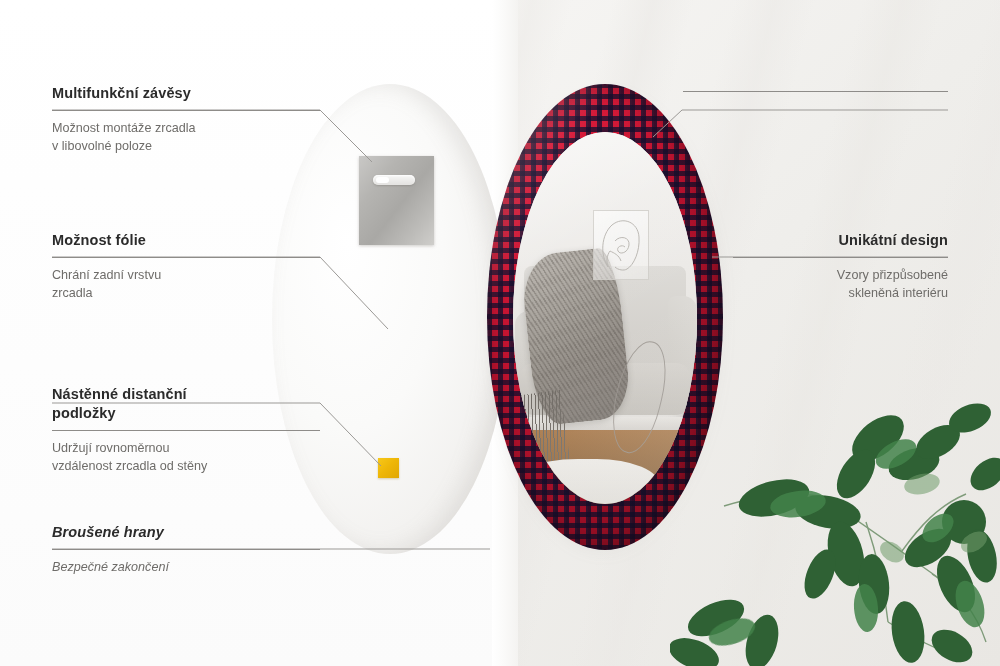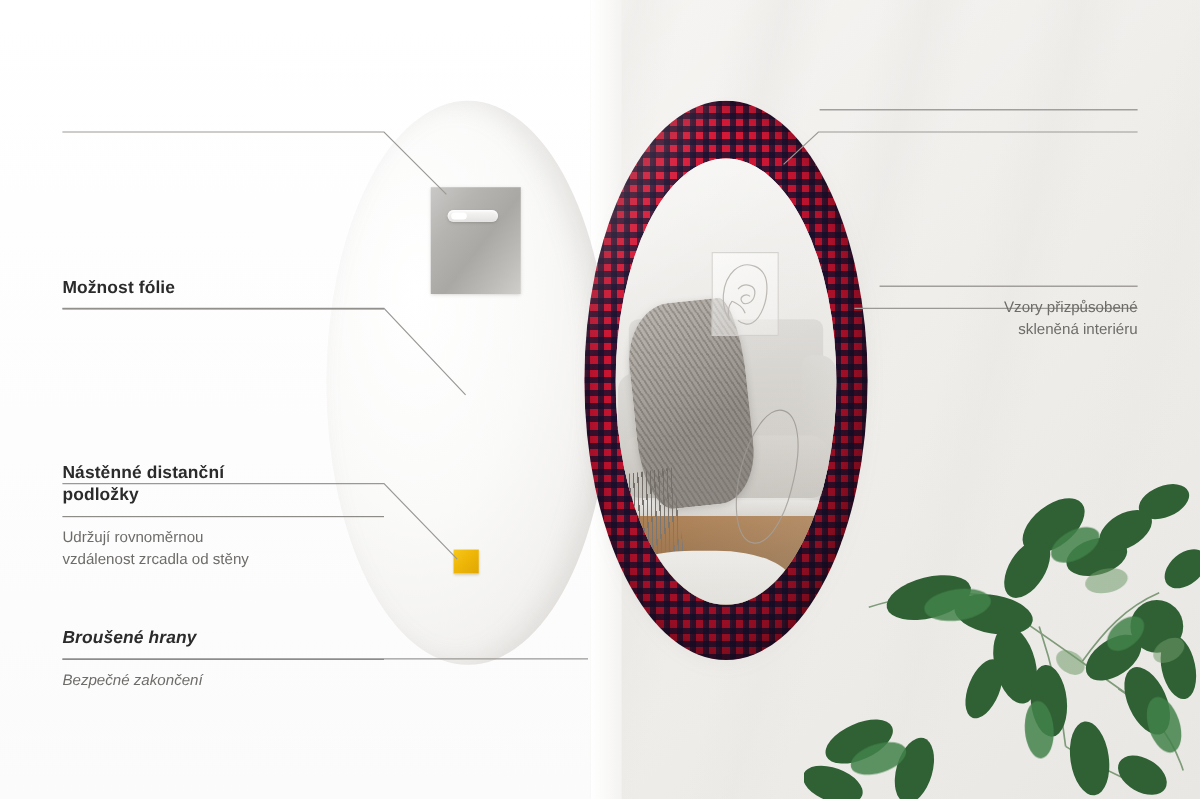--- a/index.html
+++ b/index.html
@@ -230,24 +230,32 @@
     <svg width="1000" height="666" fill="none" stroke="#9b9996" stroke-width="1">
       <path d="M52 110 H320 L372 162"></path>
       <path d="M52 257 H320 L388 329"></path>
       <path d="M52 403 H320 L381 466"></path>
       <path d="M52 549 H490"></path>
       <path d="M948 110 H682 L653 137"></path>
       <path d="M948 257 H712"></path>
     </svg>
   </div>
 
+  <div class="callout c-left" style="top:84px;">
+    <div class="title">Multifunkční závěsy</div>
+    <div class="rule"></div>
+    <div class="desc">Možnost montáže zrcadla
+v libovolné poloze</div>
+  </div>
 
   <div class="callout c-left" style="top:231px;">
     <div class="title">Možnost fólie</div>
     <div class="rule"></div>
+    <div class="desc">Chrání zadní vrstvu
+zrcadla</div>
   </div>
 
   <div class="callout c-left" style="top:358px;margin-top:27px;">
     <div class="title">Nástěnné distanční
 podložky</div>
     <div class="rule"></div>
     <div class="desc">Udržují rovnoměrnou
 vzdálenost zrcadla od stěny</div>
   </div>
 
@@ -255,20 +263,21 @@
     <div class="title">Broušené hrany</div>
     <div class="rule"></div>
     <div class="desc">Bezpečné zakončení</div>
   </div>
 
   <div class="callout c-right right" style="left:683px;top:84px;width:265px;">
     <div class="rule"></div>
   </div>
 
   <div class="callout c-right right" style="left:733px;top:231px;width:215px;">
+    <div class="title">Unikátní design</div>
     <div class="rule"></div>
     <div class="desc">Vzory přizpůsobené
 skleněná interiéru</div>
   </div>
 
   <div class="plant">
     <svg viewBox="0 0 330 320" fill="none">
       <g stroke="#7f9b7a" stroke-width="1.4" fill="none">
         <path d="M150 150 C190 175 230 205 280 240"></path>
         <path d="M232 205 C250 180 268 160 296 148"></path>

